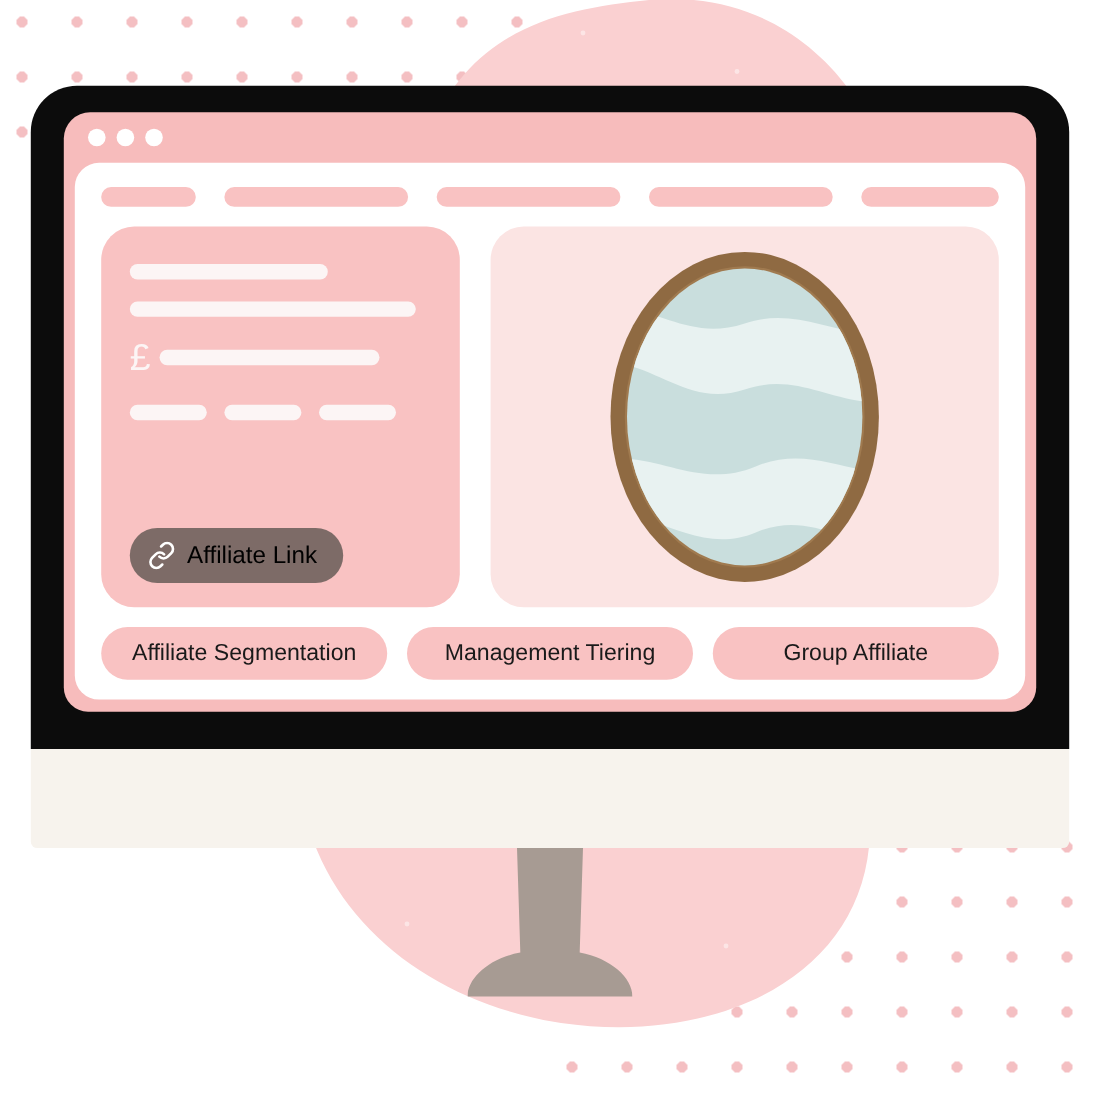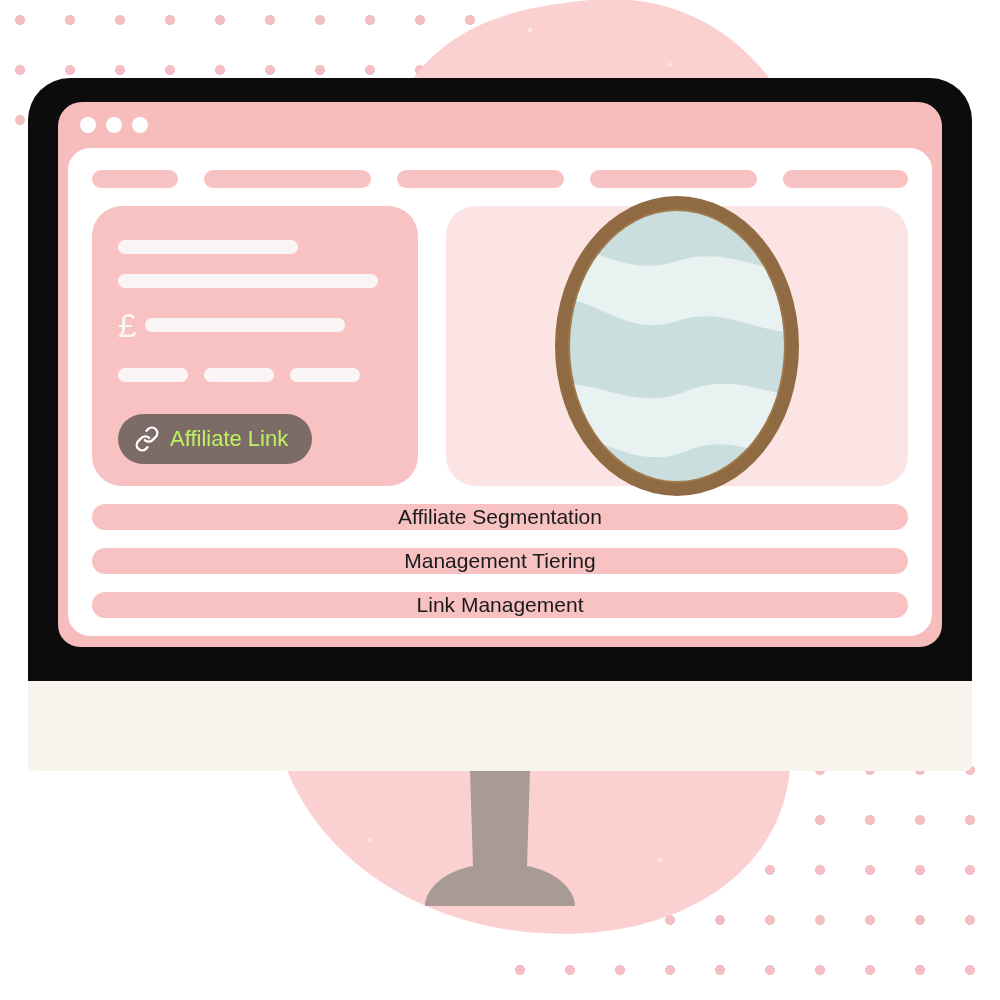--- a/index.html
+++ b/index.html
@@ -146,21 +146,21 @@
     background: #fcf5f5;
   }
 
   .affiliate-btn {
     margin-top: auto;
     align-self: flex-start;
     display: inline-flex;
     align-items: center;
     gap: 10px;
     background: #7d6b67;
-    color: #bef264;
+    color: #000000;
     border: none;
     border-radius: 999px;
     padding: 12px 24px 12px 16px;
     font-size: 22px;
     cursor: pointer;
   }
   .affiliate-btn svg { display: block; }
 
   .card-right {
     flex: 1;
@@ -174,21 +174,20 @@
   .mirror-wrap {
     position: relative;
     width: 260px;
     height: 310px;
   }
 
   
   .bottom {
     display: flex;
     gap: 18px;
-    flex-direction: column;
   }
   .pill {
     flex: 1;
     background: #f9c2c2;
     border: none;
     border-radius: 999px;
     height: 48px;
     font-size: 21px;
     color: #1a1a1a;
     cursor: pointer;
@@ -288,21 +287,21 @@
                 </g>
               </svg>
             </div>
           </div>
 
         </div>
 
         <div class="bottom">
           <button class="pill">Affiliate Segmentation</button>
           <button class="pill">Management Tiering</button>
-          <button class="pill">Link Management</button>
+          <button class="pill">Group Affiliate</button>
         </div>
 
       </div>
     </div>
   </div>
 
   <div class="base-top"></div>
 
   <div class="stand">
     <svg viewBox="0 0 150 140" width="150" height="140">

